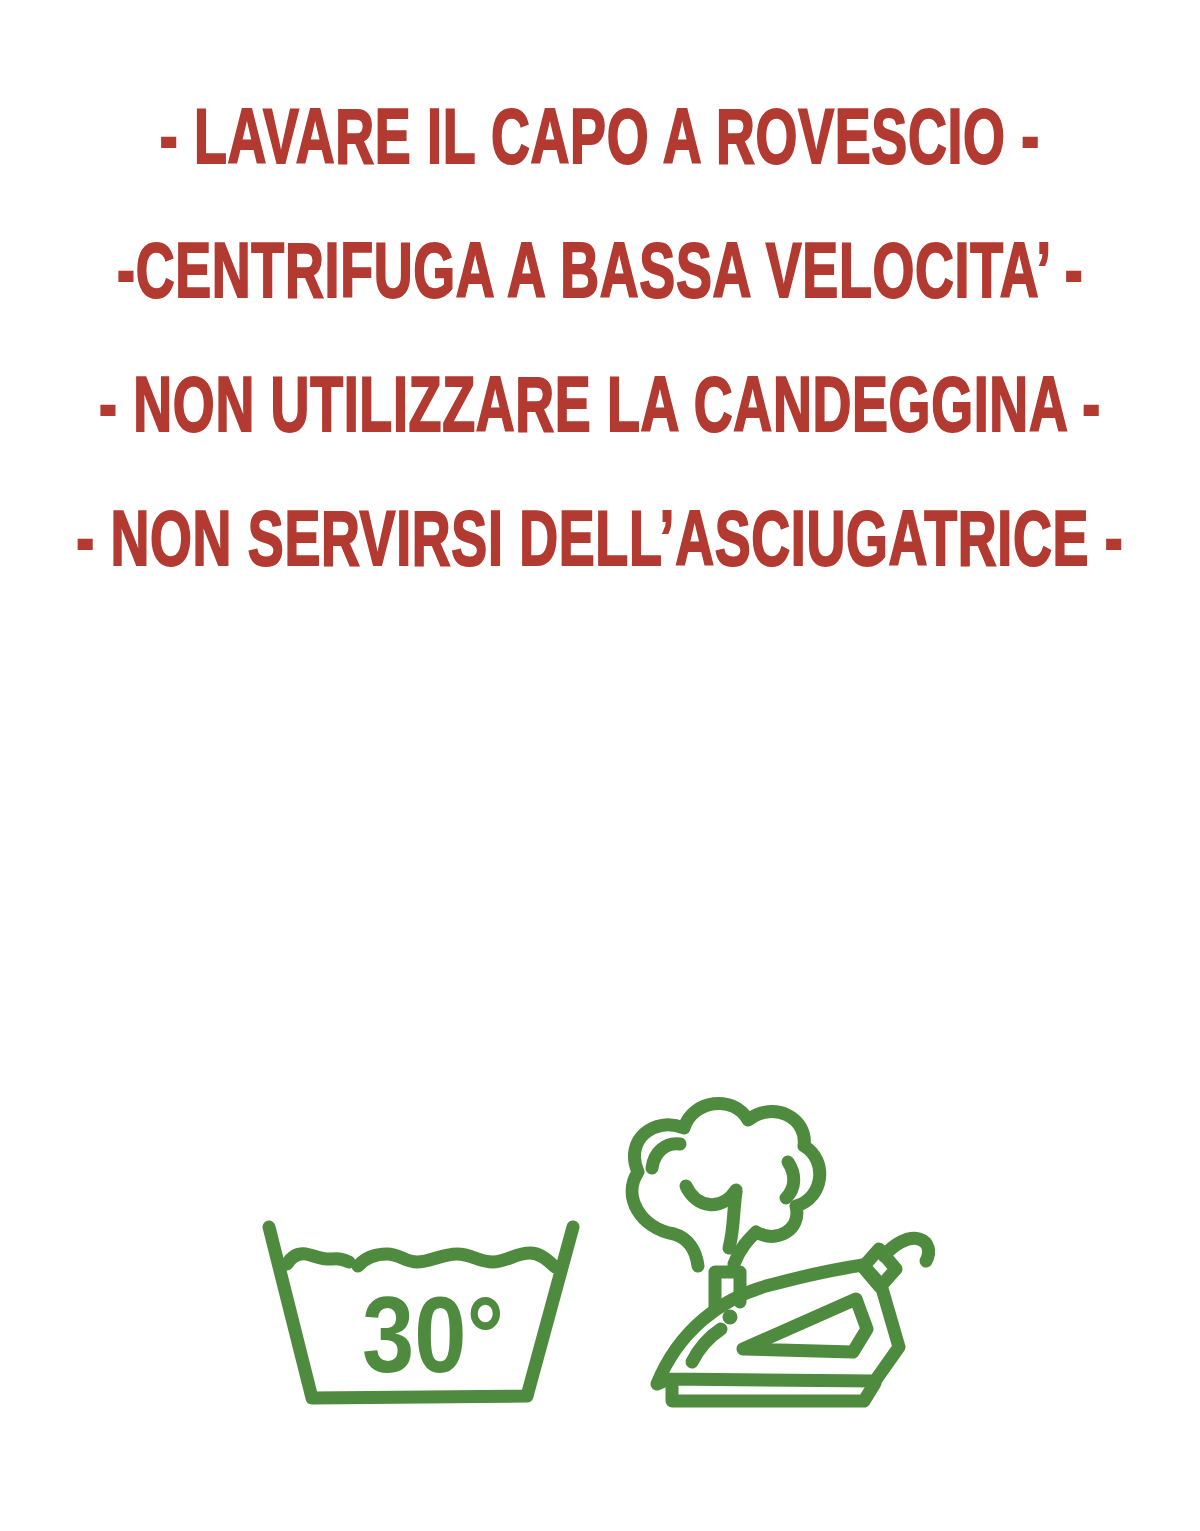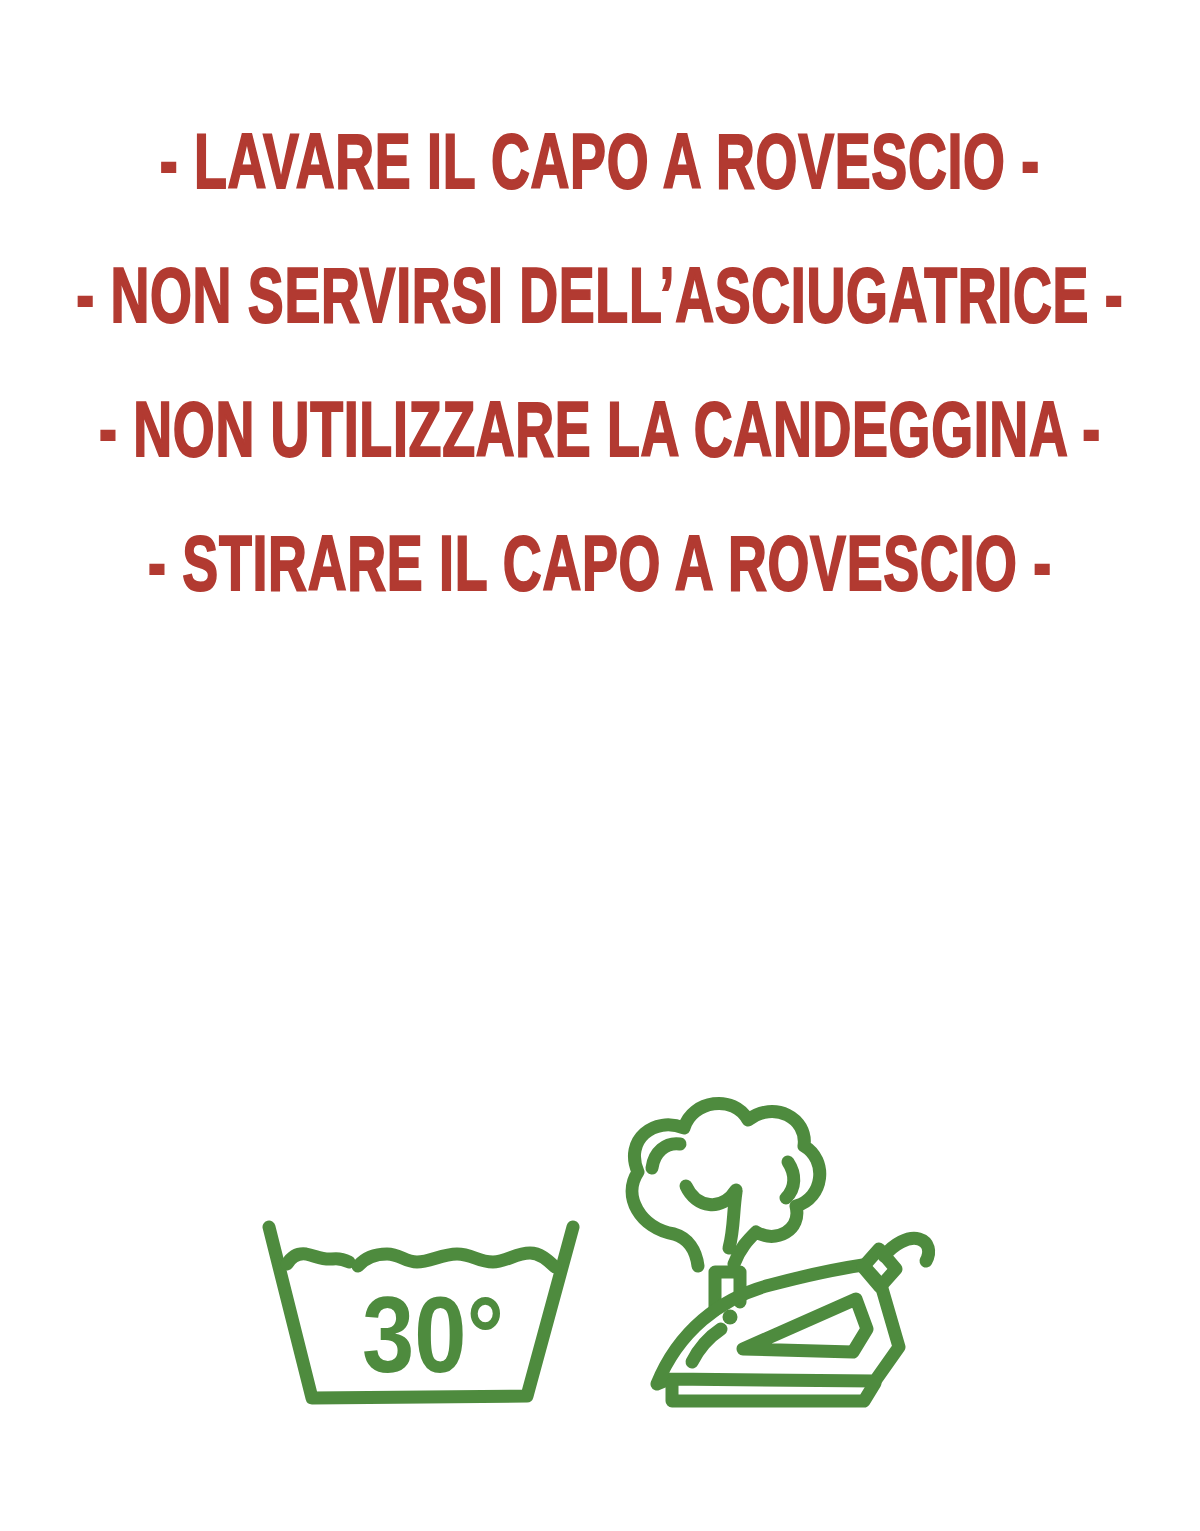--- a/index.html
+++ b/index.html
@@ -12,21 +12,21 @@
     background: #ffffff;
     position: relative;
     font-family: "Liberation Sans", sans-serif;
     overflow: hidden;
   }
   .poster {
     position: absolute;
     inset: 0;
   }
   .lines {
-    padding-top: 94px;
+    padding-top: 69px;
   }
   .line {
     height: 134px;
     display: flex;
     align-items: center;
     justify-content: center;
   }
   .line-text {
     display: inline-block;
     white-space: nowrap;
@@ -71,27 +71,27 @@
 </head>
 <body style="background: rgb(255, 255, 255);">
 
 <div class="poster">
 
   <div class="lines">
     <div class="line">
       <span class="line-text">- LAVARE IL CAPO A ROVESCIO -</span>
     </div>
     <div class="line">
-      <span class="line-text">- NON SERVIRSI DELL’ASCIUGATRICE -</span>
+      <span class="line-text">-CENTRIFUGA A BASSA VELOCITA’ -</span>
     </div>
     <div class="line">
       <span class="line-text">- NON UTILIZZARE LA CANDEGGINA -</span>
     </div>
     <div class="line">
-      <span class="line-text">- STIRARE IL CAPO A ROVESCIO -</span>
+      <span class="line-text">- NON SERVIRSI DELL’ASCIUGATRICE -</span>
     </div>
   </div>
 
   <div class="icon-row">
 
     <svg class="basin-svg" width="340" height="240" viewBox="0 0 340 240">
       <path class="stroke" d="M 19,15 L 62,186 L 277,184 L 323,15"></path>
       <path class="stroke" d="M 37,52 C 42,44 48,41 56,42 C 66,44 72,48 82,47 C 88,46 93,47 99,50"></path>
       <path class="stroke" d="M 108,54 C 115,46 125,42 137,42 C 150,42 155,50 167,50 C 180,50 192,42 207,42 C 222,42 228,50 243,50 C 256,50 266,41 280,41 C 290,41 298,48 305,55"></path>
       <text class="temp-text" x="183" y="160" text-anchor="middle" textLength="142" lengthAdjust="spacingAndGlyphs">30°</text>

